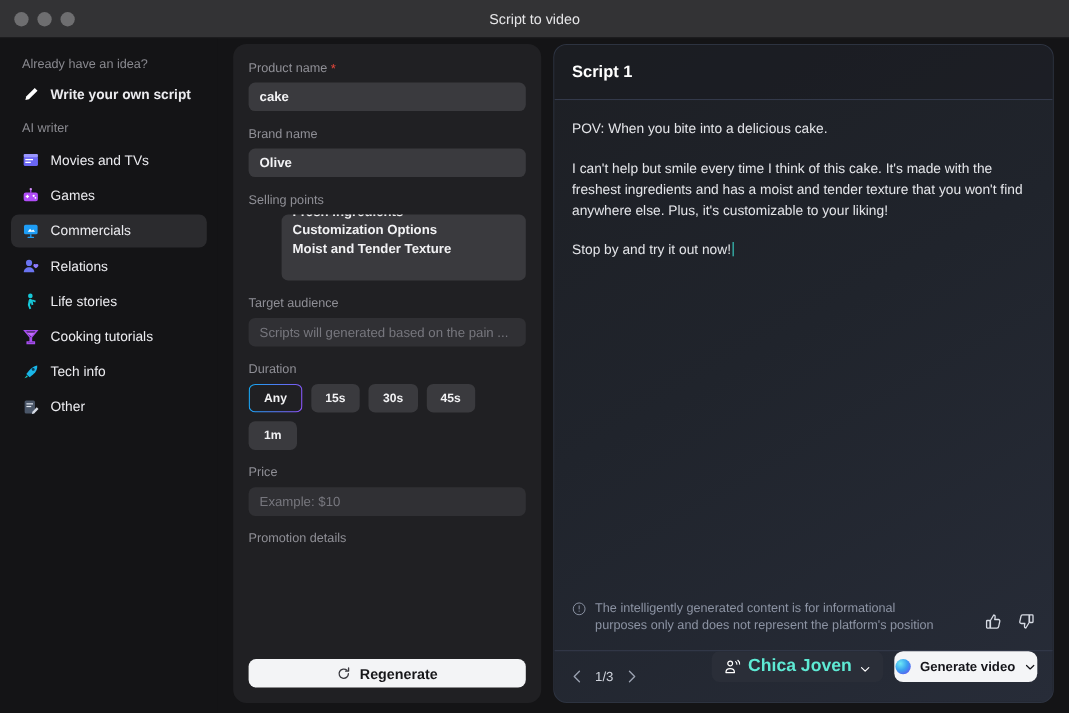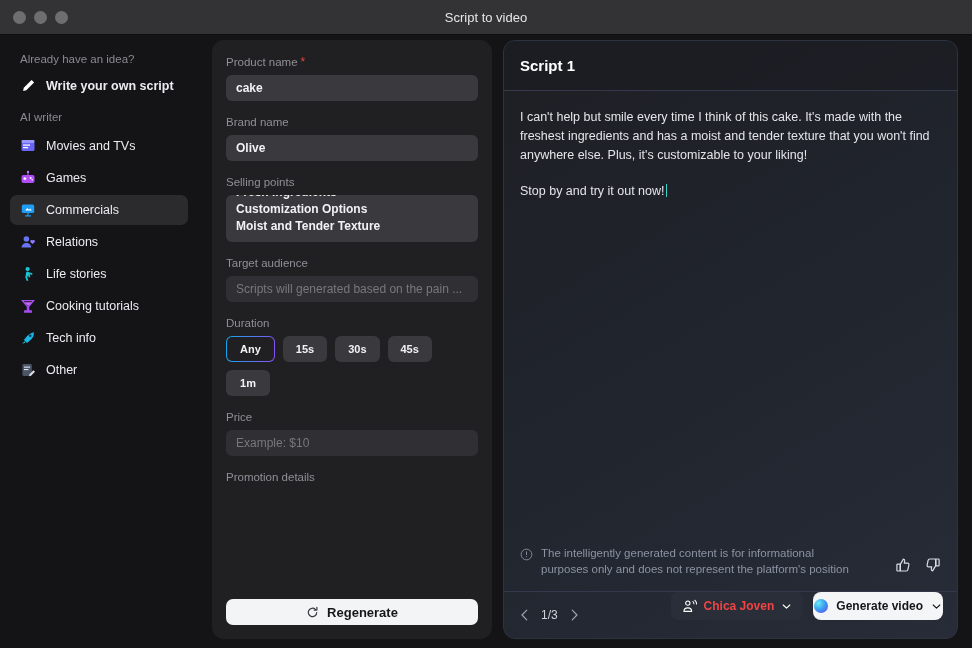--- a/index.html
+++ b/index.html
@@ -76,22 +76,22 @@
     height: 26px; border-radius: 6px; background: #3a3a3e;
     border: none; width: 100%;
     font-size: 12px; color: #f2f2f4; font-weight: bold;
     padding: 0 10px;
     font-family: "Liberation Sans", sans-serif;
     display: flex; align-items: center;
   }
   .f-input.placeholder { color: #77777e; font-weight: normal; background: #303034; }
   .f-group { margin-bottom: 15px; }
   .f-area {
-    height: 47px; border-radius: 6px; background: #3a3a3e;
-    padding: 0 10px; overflow: hidden; position: relative;
+    height: 60px; border-radius: 6px; background: #3a3a3e;
+    padding: 0 10px; overflow: hidden; position: relative; margin-left: 30px;
   }
   .f-area .line {
     font-size: 12px; color: #f2f2f4; font-weight: bold;
     line-height: 17px; white-space: nowrap;
   }
   .f-area .inner { position: relative; top: -11px; }
   .chips { display: flex; flex-wrap: wrap; gap: 8px; }
   .chip {
     height: 26px; min-width: 44px; padding: 0 13px;
     border-radius: 6px; background: #3a3a3e;
@@ -157,21 +157,21 @@
     display: flex; padding: 0 14px; gap: 10px;
   }
   .pager { display: flex; align-items: center; gap: 9px; }
   .pager .pg { font-size: 12px; color: #cfd3dc; }
   .arrow { cursor: pointer; display: flex; }
   .voice-btn {
     margin-left: auto;
     height: 28px; border-radius: 7px; background: #2a2e38;
     display: flex; align-items: center; gap: 7px;
     padding: 0 11px; cursor: pointer;
-    font-size: 12px; color: #ef4444; font-weight: bold;
+    font-size: 16px; color: #5eead4; font-weight: bold;
   }
   .gen-btn {
     height: 28px; border-radius: 8px; background: #f4f5f7;
     display: flex; align-items: center; gap: 8px;
     padding: 0 1px; cursor: pointer;
     font-size: 12px; color: #15151a; font-weight: bold;
   }
   .orb {
     width: 14px; height: 14px; border-radius: 50%;
     background: radial-gradient(circle at 32% 30%, #6fe9f5 0%, #3aa2f0 45%, #6a3bf0 100%);
@@ -364,20 +364,21 @@
         <span>Regenerate</span>
       </div>
     </div>
 
     <div class="script-panel">
       <div class="sp-head">
         <div class="sp-title">Script 1</div>
       </div>
 
       <div class="sp-content">
+        <p>POV: When you bite into a delicious cake.</p>
         <p>I can't help but smile every time I think of this cake. It's made with the freshest ingredients and has a moist and tender texture that you won't find anywhere else. Plus, it's customizable to your liking!</p>
         <p><span>Stop by and try it out now!</span><span class="caret"></span></p>
       </div>
 
       <div class="sp-disclaimer">
         <span class="ic" style="width:13px;height:13px;flex:0 0 13px;margin-top:2px">
           <svg viewBox="0 0 16 16" width="13" height="13">
               <circle cx="8" cy="8" r="6.6" fill="none" stroke="#8c93a3" stroke-width="1.1"></circle>
               <rect x="7.45" y="4.2" width="1.1" height="4.4" fill="#8c93a3"></rect>
               <rect x="7.45" y="10" width="1.1" height="1.2" fill="#8c93a3"></rect>

